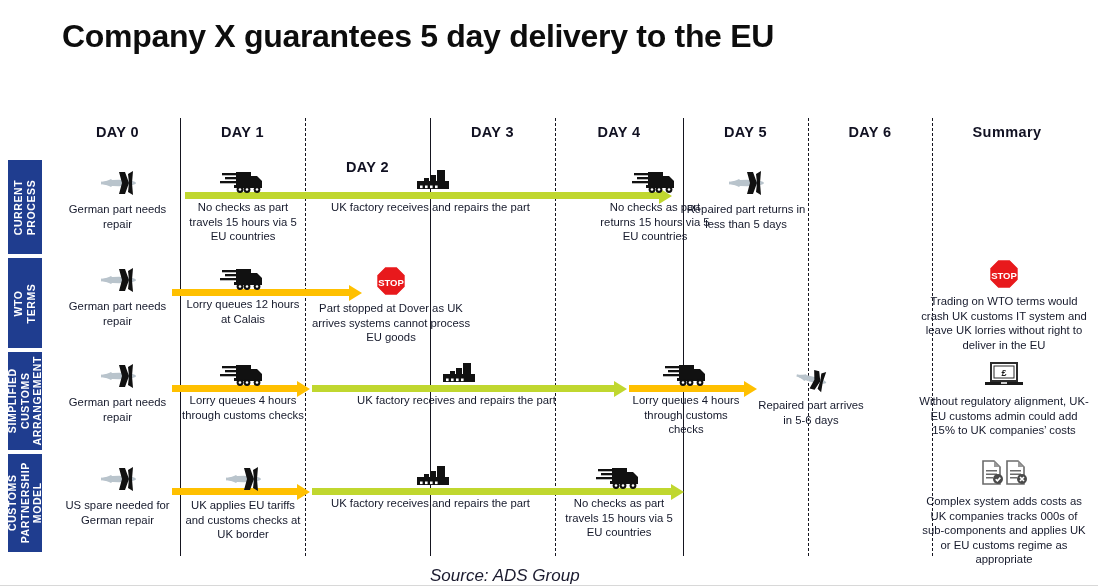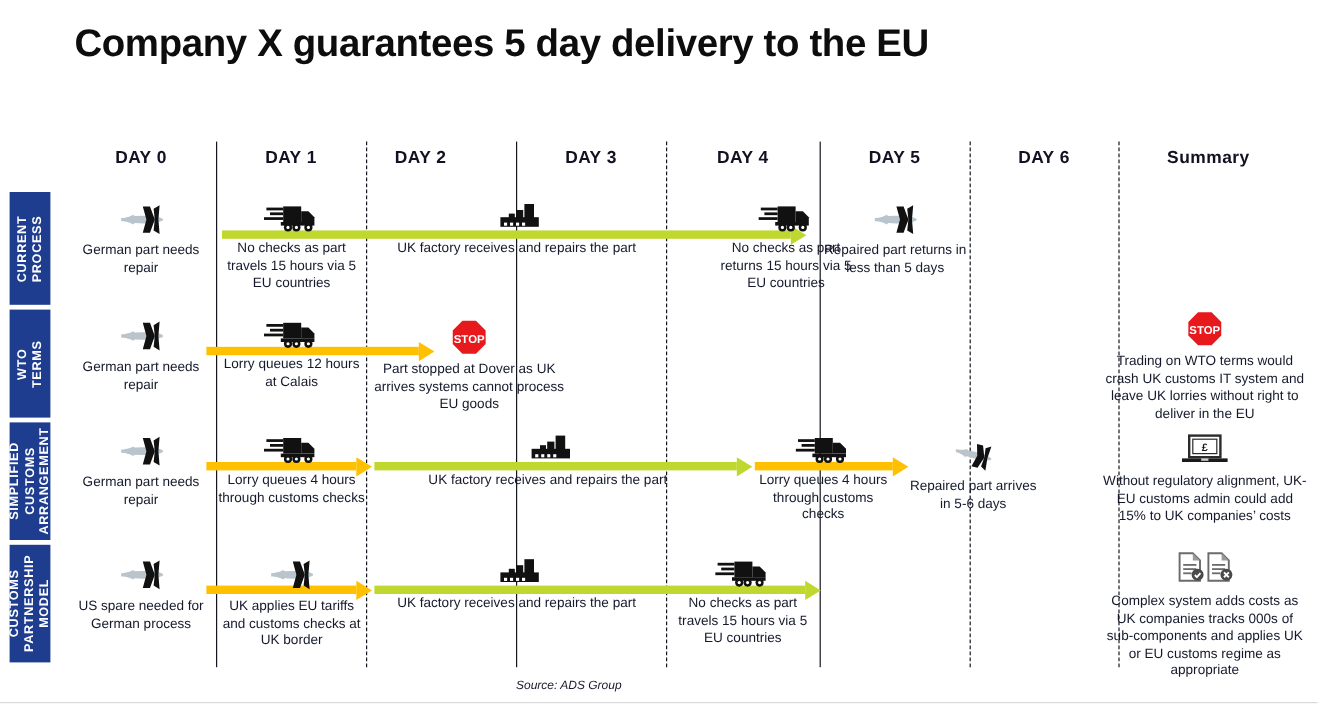--- a/index.html
+++ b/index.html
@@ -101,40 +101,40 @@
   }
   .arrow.green .bar{background:#c0d72f;}
   .arrow.green .head{border-left:13px solid #c0d72f;}
   .arrow.amber .bar{background:#ffc000;}
   .arrow.amber .head{border-left:13px solid #ffc000;}
 
   
   .source{
     position:absolute;
     left:430px; top:566px;
-    font-size:10px;
+    font-size:17px;
     font-style:italic;
     color:#1a1a2e;
   }
   .footer-rule{
     position:absolute;
     left:0; top:585px; width:1098px;
     border-top:1px solid #d8d8d8;
   }
 </style>
 </head>
 <body>
 
 <div id="page">
 
   <div class="title">Company X guarantees 5 day delivery to the EU</div>
 
   <div class="col-header" style="left:55px;width:125px;">DAY 0</div>
   <div class="col-header" style="left:180px;width:125px;">DAY 1</div>
-  <div class="col-header" style="left:288px;width:125px;">DAY 2</div>
+  <div class="col-header" style="left:305px;width:125px;margin-top:35px;">DAY 2</div>
   <div class="col-header" style="left:430px;width:125px;">DAY 3</div>
   <div class="col-header" style="left:555px;width:128px;">DAY 4</div>
   <div class="col-header" style="left:683px;width:125px;">DAY 5</div>
   <div class="col-header" style="left:808px;width:124px;">DAY 6</div>
   <div class="col-header" style="left:932px;width:150px;">Summary</div>
 
   <div class="divider solid" style="left:180px;"></div>
   <div class="divider" style="left:305px;"></div>
   <div class="divider solid" style="left:430px;"></div>
   <div class="divider" style="left:555px;"></div>
@@ -408,21 +408,21 @@
   </div>
 
   <div class="cell" style="left:55px;top:464px;width:125px;">
     <svg class="icon" width="46" height="30" viewBox="0 0 46 30">
       <ellipse cx="24" cy="15" rx="17" ry="3.2" fill="#b9c4cc"></ellipse>
       <polygon points="24,4 30,4 34,15 30,26 24,26 27,15" fill="#111"></polygon>
       <polygon points="8,15 16,11 20,15 16,19" fill="#b9c4cc"></polygon>
       <polygon points="33,6 38,3 37,15 38,27 33,24 34,15" fill="#111"></polygon>
       <rect x="6" y="13.6" width="6" height="2.8" fill="#b9c4cc"></rect>
     </svg>
-    <div class="caption">US spare needed for German process</div>
+    <div class="caption">US spare needed for German repair</div>
   </div>
 
   <div class="cell" style="left:182px;top:464px;width:122px;">
     <svg class="icon" width="46" height="30" viewBox="0 0 46 30">
       <ellipse cx="24" cy="15" rx="17" ry="3.2" fill="#b9c4cc"></ellipse>
       <polygon points="24,4 30,4 34,15 30,26 24,26 27,15" fill="#111"></polygon>
       <polygon points="8,15 16,11 20,15 16,19" fill="#b9c4cc"></polygon>
       <polygon points="33,6 38,3 37,15 38,27 33,24 34,15" fill="#111"></polygon>
       <rect x="6" y="13.6" width="6" height="2.8" fill="#b9c4cc"></rect>
     </svg>

